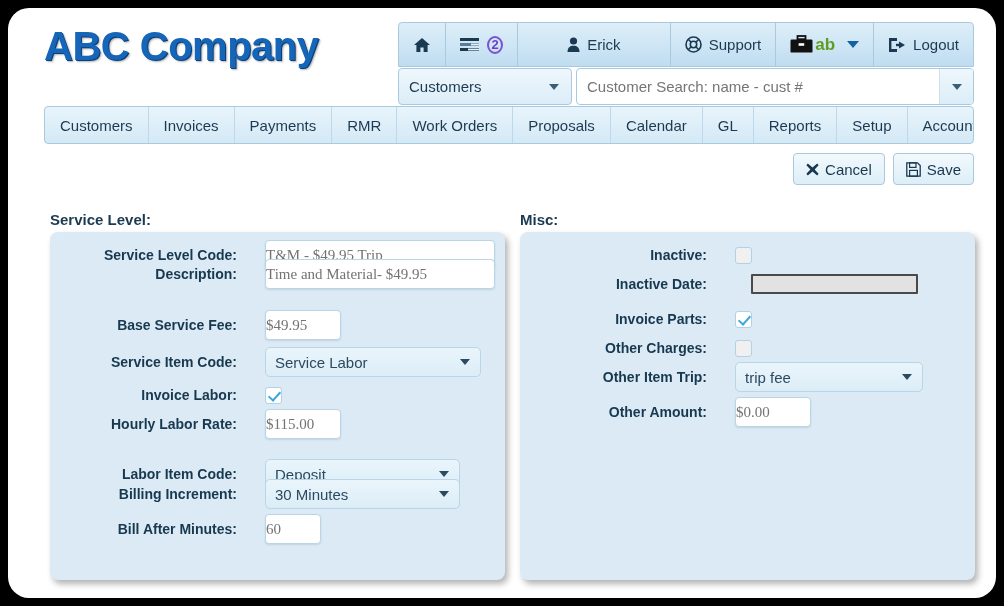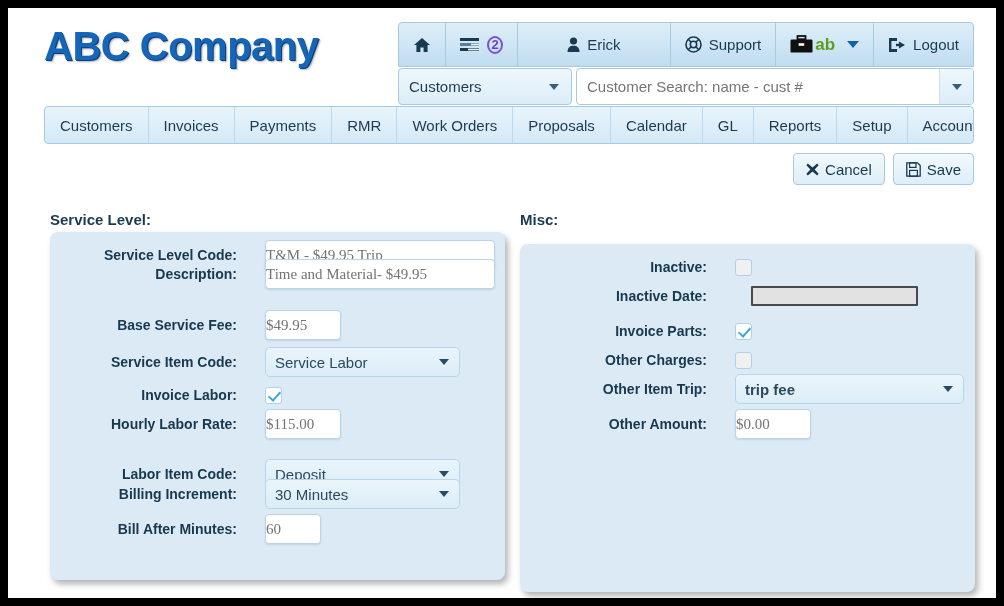--- a/index.html
+++ b/index.html
@@ -13,20 +13,21 @@
   }
 
   #frame {
     position: absolute;
     left: 8px;
     top: 8px;
     width: 988px;
     height: 590px;
     background: #ffffff;
     overflow: hidden;
+    border-radius: 21px;
   }
 
   
   #header {
     position: relative;
     height: 92px;
   }
 
   #logo {
     position: absolute;
@@ -215,21 +216,21 @@
   #left-title  { left: 42px;  top: 203px; }
   #right-title { left: 512px; top: 203px; }
 
   .panel {
     position: absolute;
     background: #dbeaf4;
     border-radius: 8px;
     box-shadow: 3px 4px 6px rgba(0,0,0,0.30);
   }
   #left-panel  { left: 42px;  top: 224px; width: 455px; height: 348px; }
-  #right-panel { left: 512px; top: 236px; width: 455px; height: 348px; }
+  #right-panel { left: 512px; top: 224px; width: 455px; height: 348px; }
 
   .row {
     position: absolute;
     left: 0;
     width: 100%;
     height: 28px;
     display: flex;
     align-items: center;
   }
   .lbl {
@@ -469,21 +470,21 @@
       </div>
       <div class="row" style="top: 79px;">
         <div class="lbl">Base Service Fee:</div>
         <div class="fld-wrap">
           <input type="text" class="txtbox" value="$49.95" style="width: 76px;">
         </div>
       </div>
       <div class="row" style="top: 116px;">
         <div class="lbl">Service Item Code:</div>
         <div class="fld-wrap">
-          <div class="selbox" style="width: 195px;">
+          <div class="selbox" style="width: 216px;">
             <span>Service Labor</span>
             <span class="dd-caret"></span>
           </div>
         </div>
       </div>
       <div class="row" style="top: 149px;">
         <div class="lbl">Invoice Labor:</div>
         <div class="fld-wrap">
           <div class="chk on"></div>
         </div>
@@ -540,21 +541,21 @@
       </div>
       <div class="row" style="top: 102px;">
         <div class="lbl">Other Charges:</div>
         <div class="fld-wrap">
           <div class="chk off"></div>
         </div>
       </div>
       <div class="row" style="top: 131px;">
         <div class="lbl">Other Item Trip:</div>
         <div class="fld-wrap">
-          <div class="selbox" style="width: 229px; font-weight: bold;">
+          <div class="selbox" style="width: 188px;">
             <span>trip fee</span>
             <span class="dd-caret"></span>
           </div>
         </div>
       </div>
       <div class="row" style="top: 166px;">
         <div class="lbl">Other Amount:</div>
         <div class="fld-wrap">
           <input type="text" class="txtbox" value="$0.00" style="width: 76px;">
         </div>

